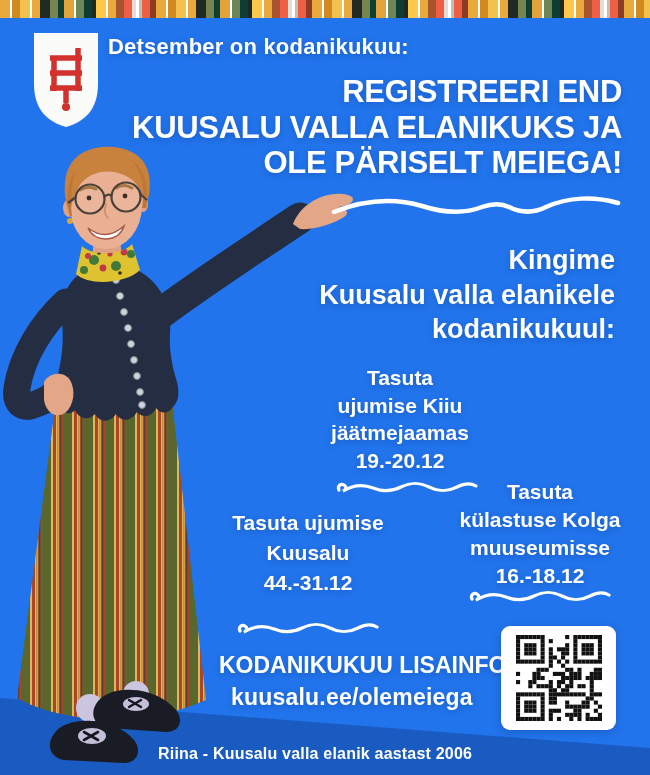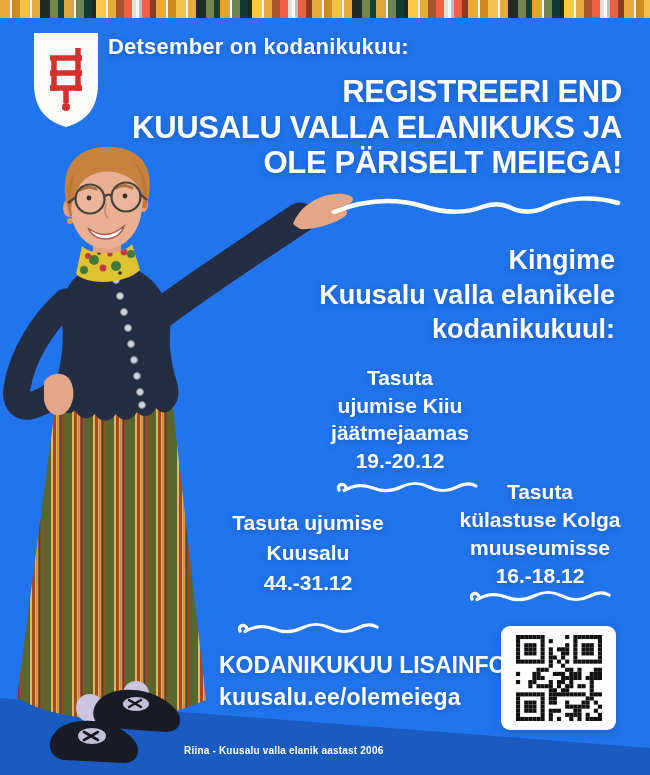--- a/index.html
+++ b/index.html
@@ -36,34 +36,34 @@
   }
   .offer{position:absolute;z-index:4;text-align:center;color:#fff;font-weight:bold;}
   .offer-waste{left:290px;top:364px;width:220px;font-size:21px;line-height:27.5px;}
   .offer-swim{left:213px;top:508px;width:190px;font-size:21px;line-height:30px;}
   .offer-museum{left:447px;top:478px;width:186px;font-size:21px;line-height:28px;}
   .wave{position:absolute;z-index:3;}
   .info{
     position:absolute;left:219px;top:649px;z-index:4;color:#fff;
     font-size:23px;line-height:32px;font-weight:bold;
   }
-  .info .url{letter-spacing:.2px;}
+  .info .url{letter-spacing:.2px;margin-left:12px;}
   .qr-box{
     position:absolute;left:501px;top:626px;width:115px;height:104px;z-index:4;
     background:#fff;border-radius:9px;box-shadow:0 2px 8px rgba(0,30,80,.25);
     display:flex;align-items:center;justify-content:center;
   }
   .band{
     position:absolute;left:0;top:698px;width:650px;height:77px;z-index:1;
     background:#1A5BC1;
     clip-path:polygon(0 0, 100% 65%, 100% 100%, 0 100%);
   }
   .caption{
-    position:absolute;left:184px;top:745px;z-index:4;color:#fff;
-    font-size:10px;font-weight:bold;letter-spacing:.2px;
+    position:absolute;left:158px;top:745px;z-index:4;color:#fff;
+    font-size:16px;font-weight:bold;letter-spacing:.2px;
   }
   .person{position:absolute;left:0;top:142px;width:362px;height:622px;z-index:2;}
 </style>
 </head>
 <body>
 
 <div class="poster">
 
   <div class="stripes"></div>
 

